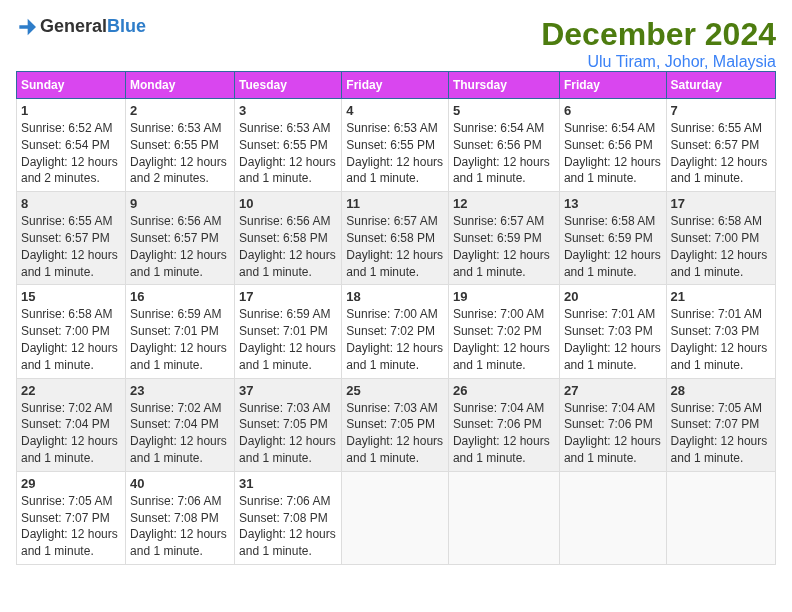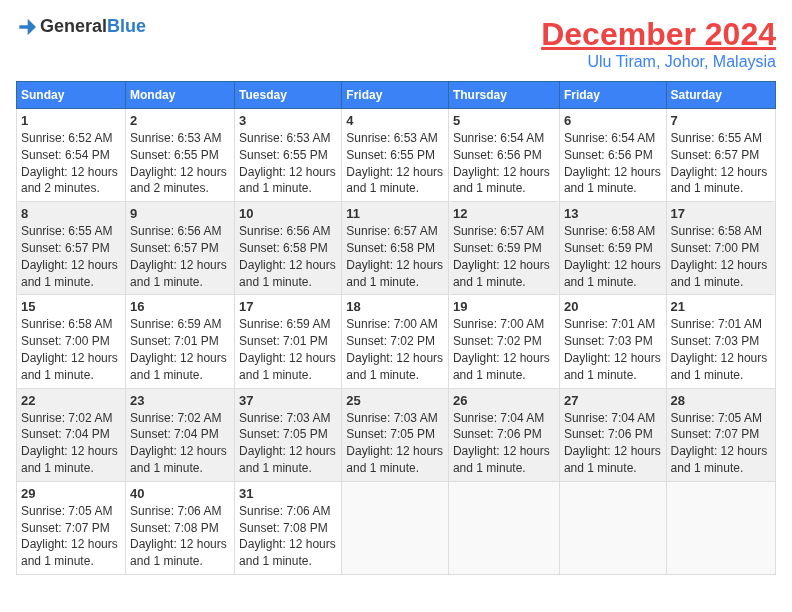--- a/index.html
+++ b/index.html
@@ -7,21 +7,20 @@
       font-family: Arial, sans-serif;
       background: #fff;
       width: 792px;
       min-height: 612px;
       padding: 16px;
     }
     .header-area {
       display: flex;
       justify-content: space-between;
       align-items: flex-start;
-      margin-bottom: 10px;
     }
     .logo {
       display: flex;
       align-items: center;
       gap: 4px;
     }
     .logo-text-general {
       font-size: 18px;
       font-weight: bold;
       color: #333;
@@ -34,34 +33,33 @@
     .logo-icon {
       width: 20px;
       height: 20px;
     }
     .title-area {
       text-align: right;
     }
     .month-title {
       font-size: 32px;
       font-weight: bold;
-      color: #ef4444;
-      text-decoration: underline;
+      color: #4d7c0f;
     }
     .location-title {
       font-size: 16px;
       color: #3b82f6;
     }
     table {
       width: 100%;
       border-collapse: collapse;
       font-size: 10px;
     }
     thead tr {
-      background-color: #3b82f6;
+      background-color: #d946ef;
       color: white;
       border-radius: 8px;
     }
     thead th {
       padding: 6px 4px;
       text-align: left;
       font-size: 12px;
       font-weight: bold;
       border: 1px solid #2e6aa0;
     }

